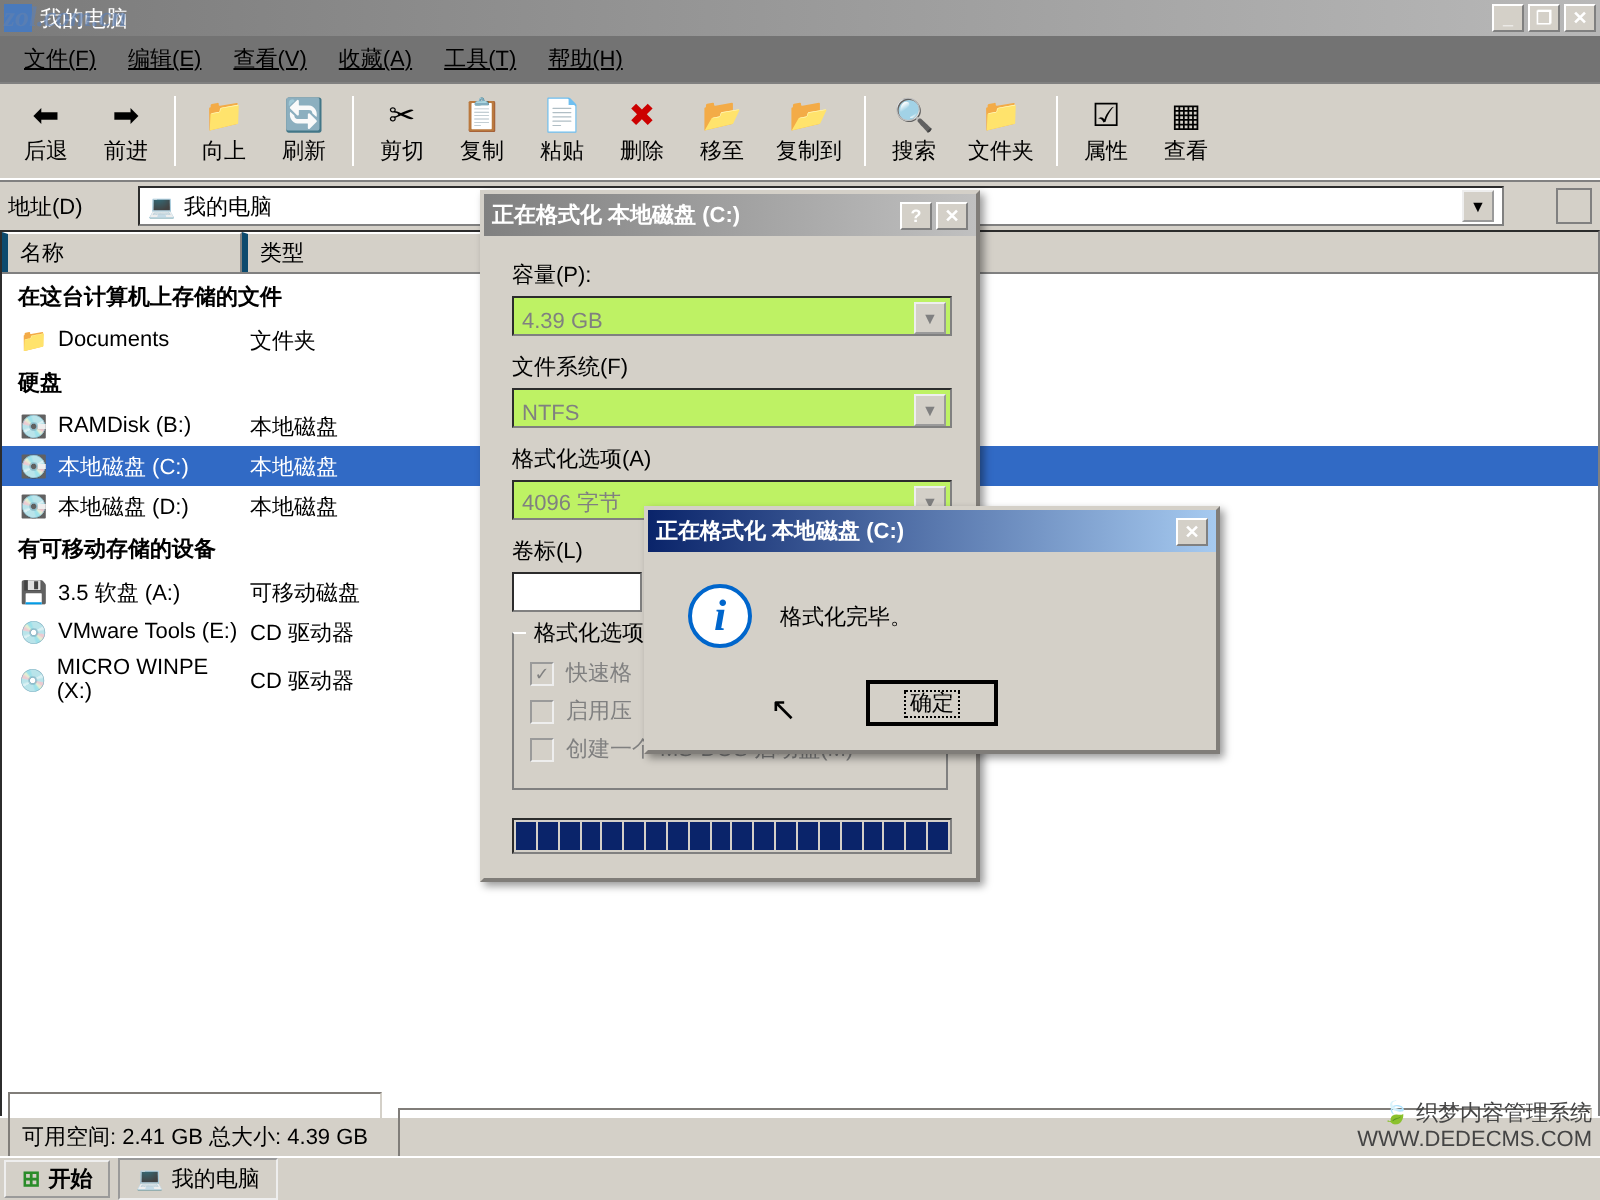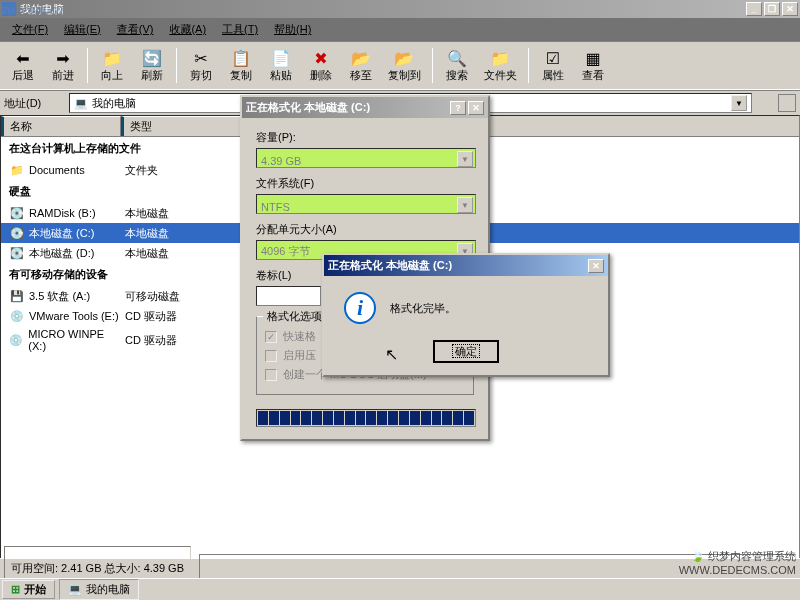--- a/index.html
+++ b/index.html
@@ -234,21 +234,21 @@
     <label class="dlg-label">容量(P):</label>
     <div class="dlg-select">
         <span>4.39 GB</span>
         <span class="dlg-arrow">▼</span>
       </div>
     <label class="dlg-label">文件系统(F)</label>
     <div class="dlg-select">
         <span>NTFS</span>
         <span class="dlg-arrow">▼</span>
       </div>
-    <label class="dlg-label">分配单元大小(A)</label>
+    <label class="dlg-label">格式化选项(A)</label>
     <div class="dlg-select">
         <span>4096 字节</span>
         <span class="dlg-arrow">▼</span>
       </div>
     <label class="dlg-label">卷标(L)</label>
     <div class="dlg-input" style="width:65px"></div>
     <div class="dlg-group">
       <span class="dlg-group-title">格式化选项</span>
       <div class="dlg-check">
           <span class="chk">✓</span>

